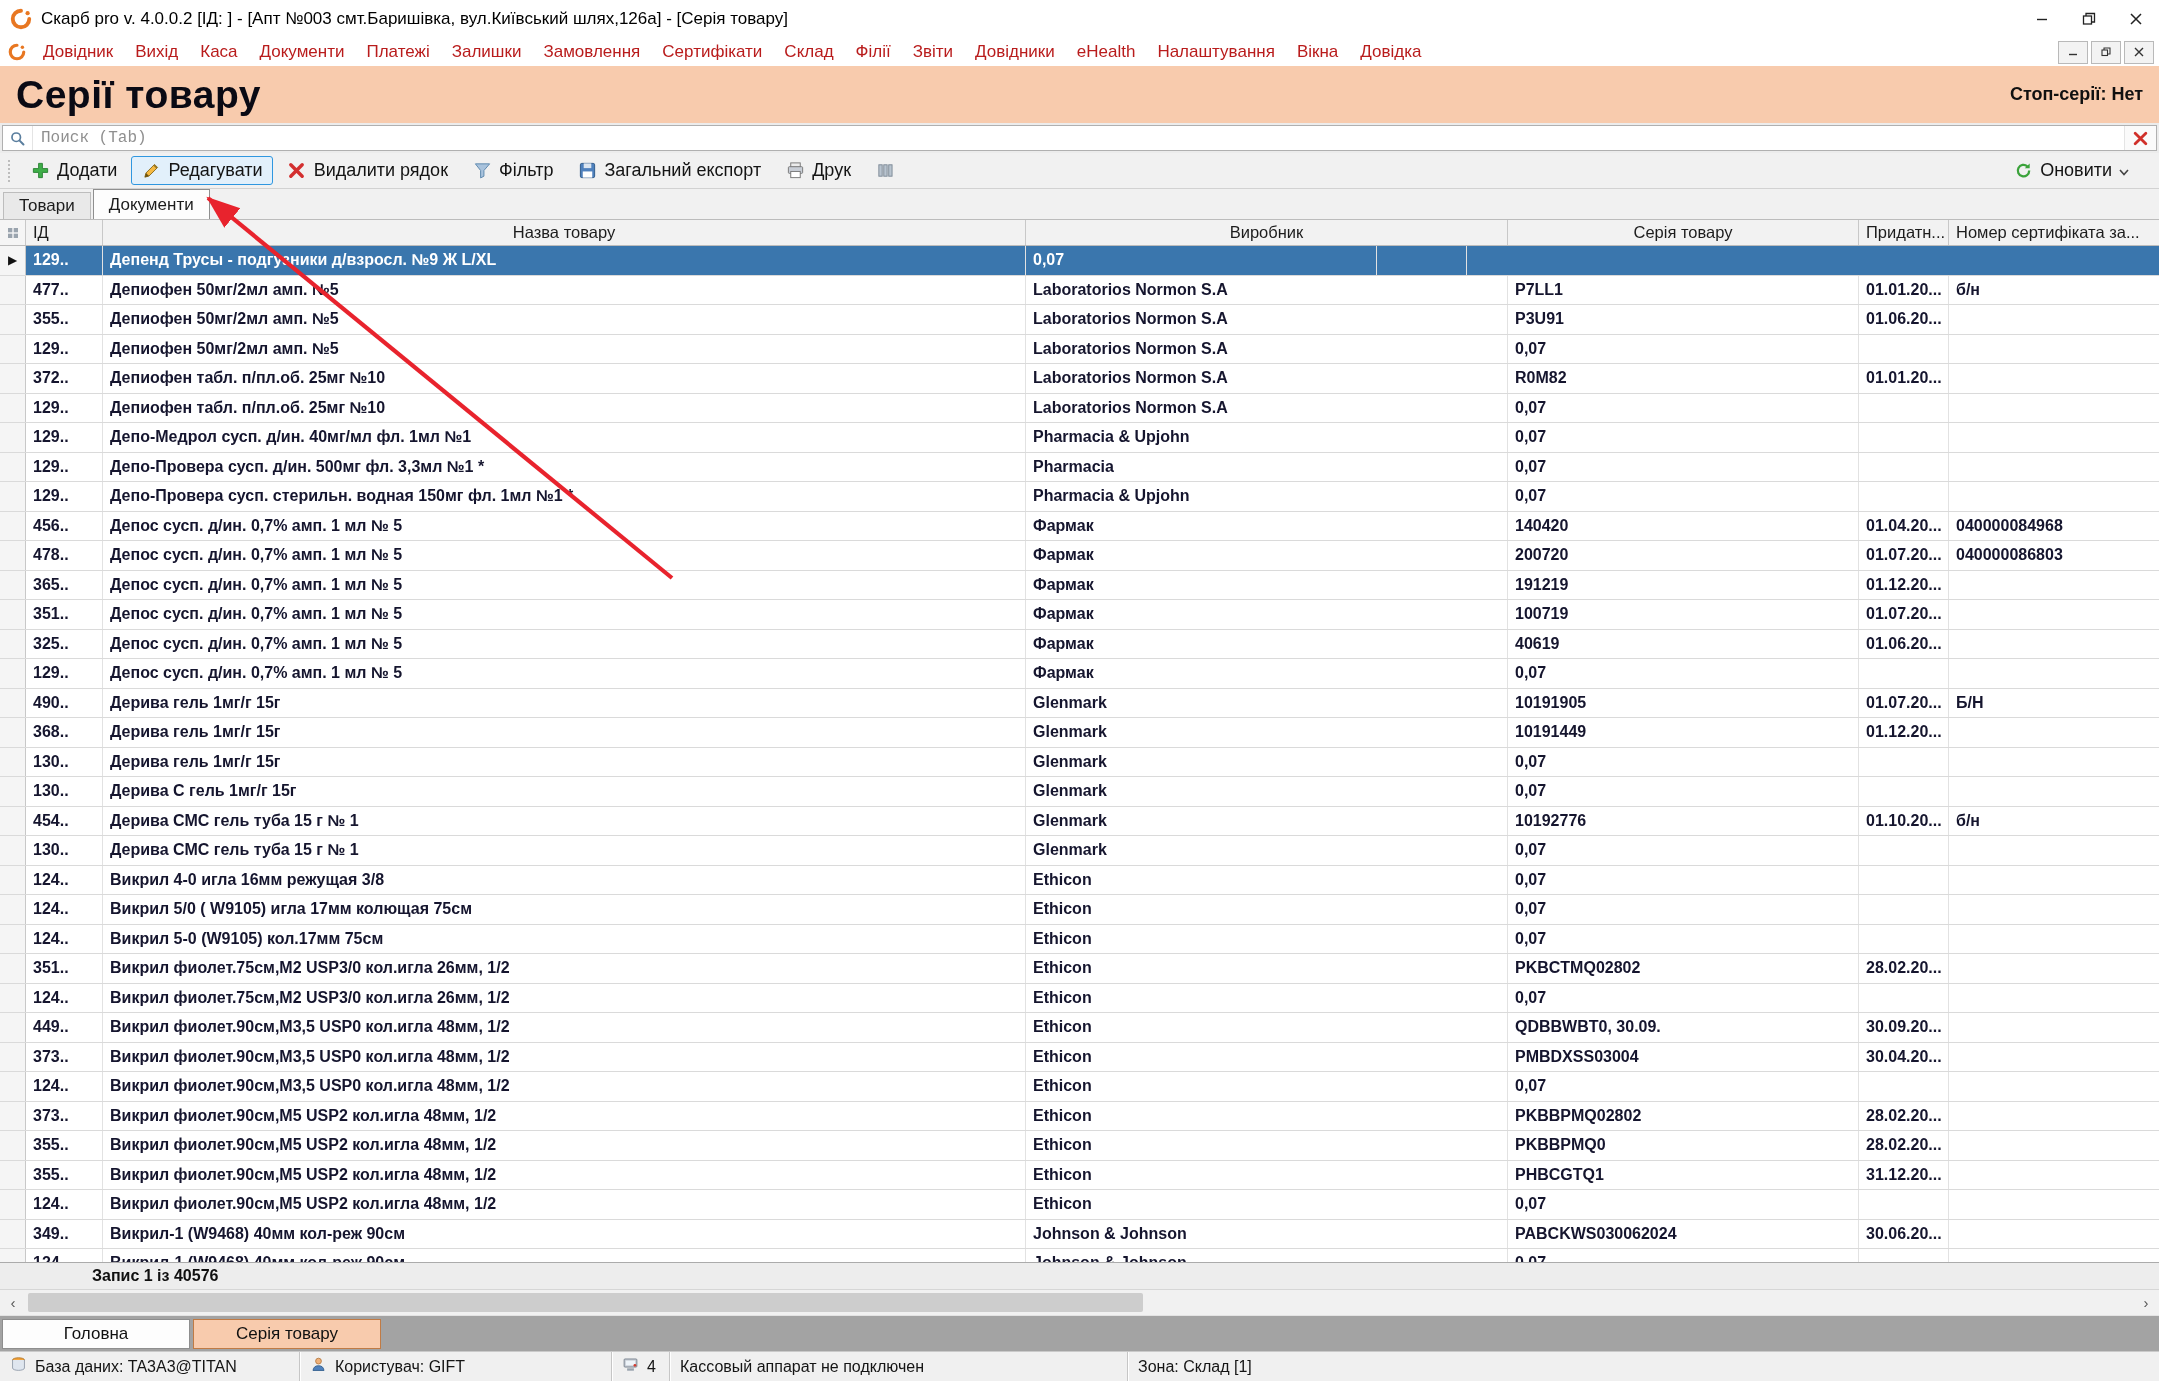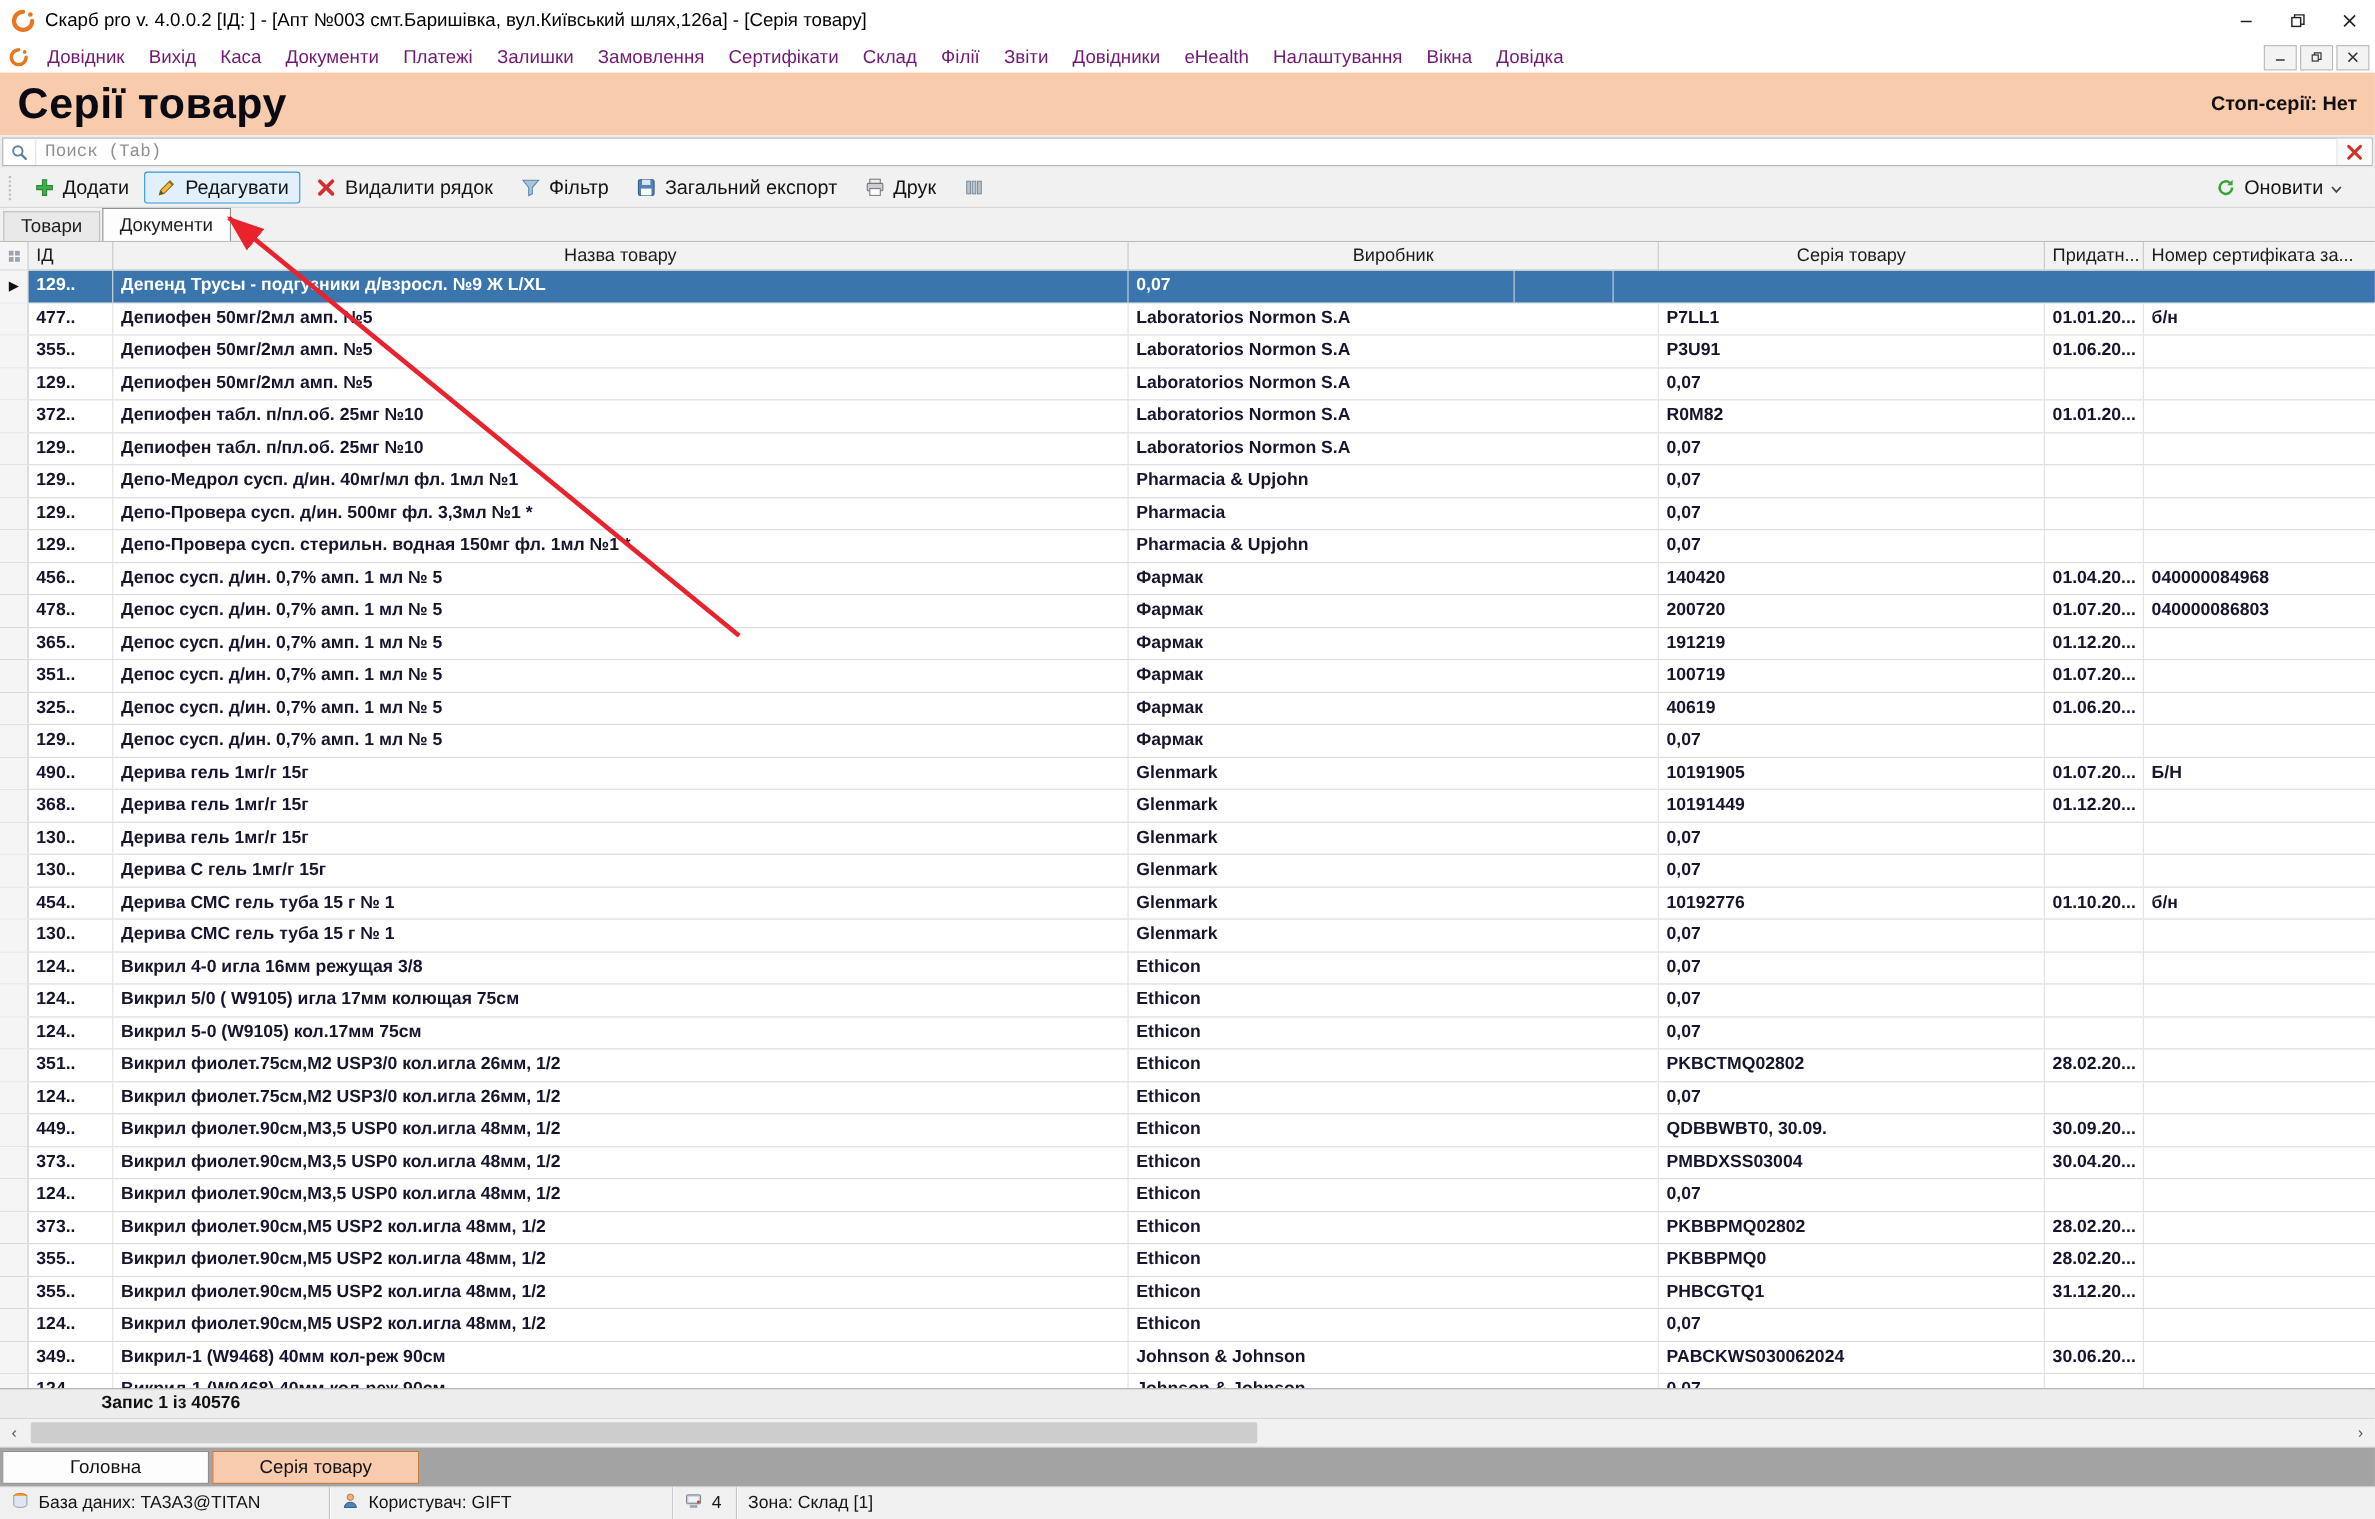--- a/index.html
+++ b/index.html
@@ -9,21 +9,21 @@
 
   
   .titlebar{flex:0 0 38px;display:flex;align-items:center;background:#fff;padding-left:10px;font-size:17px;color:#000}
   .logo{width:22px;height:22px;margin-right:9px;flex:0 0 auto}
   .win-controls{margin-left:auto;display:flex;height:100%}
   .win-btn{width:47px;display:flex;align-items:center;justify-content:center;color:#222}
 
   
   .menubar{flex:0 0 28px;display:flex;align-items:center;background:#fff;padding-left:8px;font-size:17px}
   .menubar .logo{width:18px;height:18px;margin-right:6px}
-  .menu-item{padding:0 11px;color:#701a75;white-space:nowrap}
+  .menu-item{padding:0 11px;color:#b91c1c;white-space:nowrap}
   .mdi-controls{margin-left:auto;display:flex;gap:3px;padding-right:5px}
   .mdi-btn{width:30px;height:23px;border:1px solid #b9b9b9;background:#f3f3f3;display:flex;align-items:center;justify-content:center}
 
   
   .banner{flex:0 0 57px;background:#f8cbad;display:flex;align-items:center;padding:0 16px}
   .banner h1{font-size:39px;font-weight:bold;color:#0a0a14;letter-spacing:.5px}
   .stop-series{margin-left:auto;font-size:18px;font-weight:bold;color:#101010}
 
   
   .searchrow{flex:0 0 30px;background:#ececec;padding:2px}
@@ -644,20 +644,23 @@
       <span>
         <svg width="17" height="17" viewBox="0 0 20 20">
             <rect x="2.5" y="3.5" width="15" height="9.5" rx="1" fill="#c9ced6" stroke="#6f7a85"></rect>
             <rect x="4.5" y="5.5" width="11" height="5.5" fill="#eef4f9"></rect>
             <rect x="6" y="14.5" width="8" height="2.8" fill="#9aa4ae"></rect>
             <circle cx="15.2" cy="11" r="1.6" fill="#d23a2e"></circle>
           </svg>
       </span>
       <span>4</span>
     </div>
+    <div class="sb-sec sb-cash">
+      <span>Кассовый аппарат не подключен</span>
+    </div>
     <div class="sb-sec sb-zone">
       <span>Зона: Склад [1]</span>
     </div>
   </div>
 
   <svg class="annotation">
     <defs>
       <marker id="arrowhead" markerWidth="10" markerHeight="8" refX="7.5" refY="3" orient="auto" markerUnits="strokeWidth">
         <path d="M0 0L8 3L0 6Z" fill="#e8232d"></path>
       </marker>

